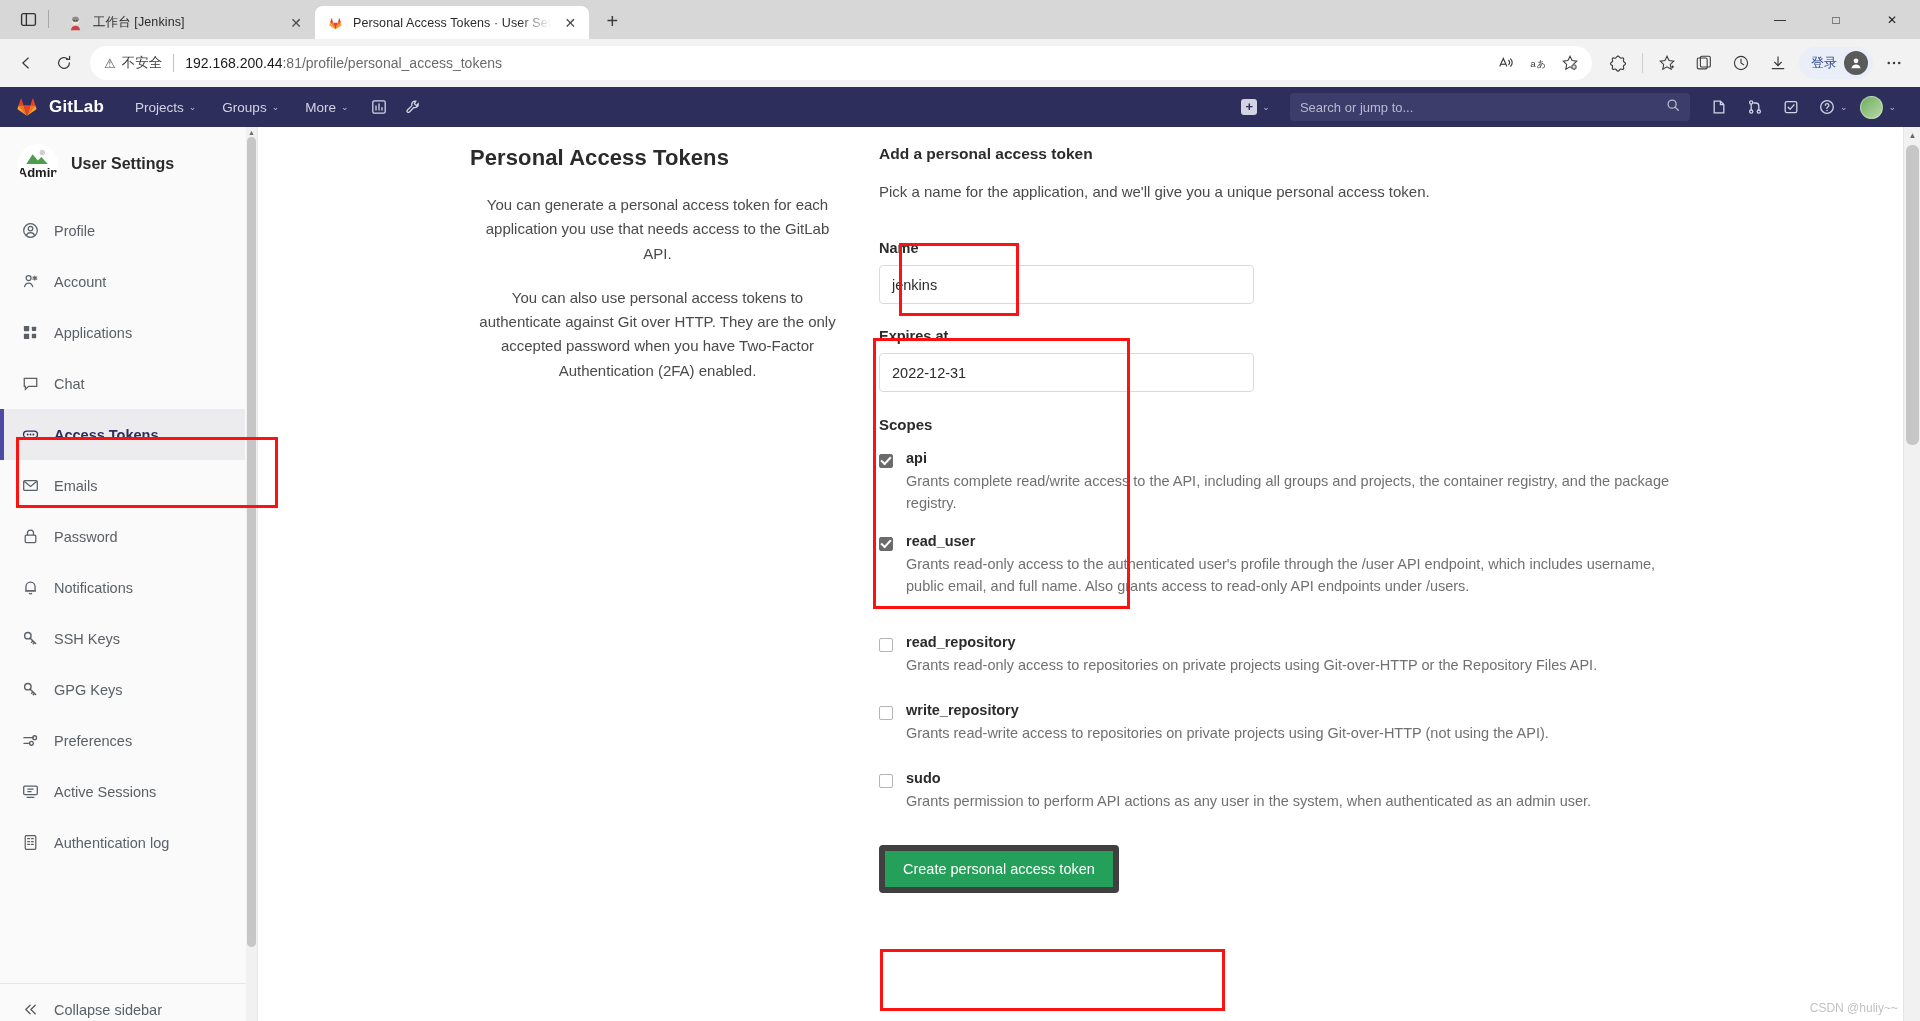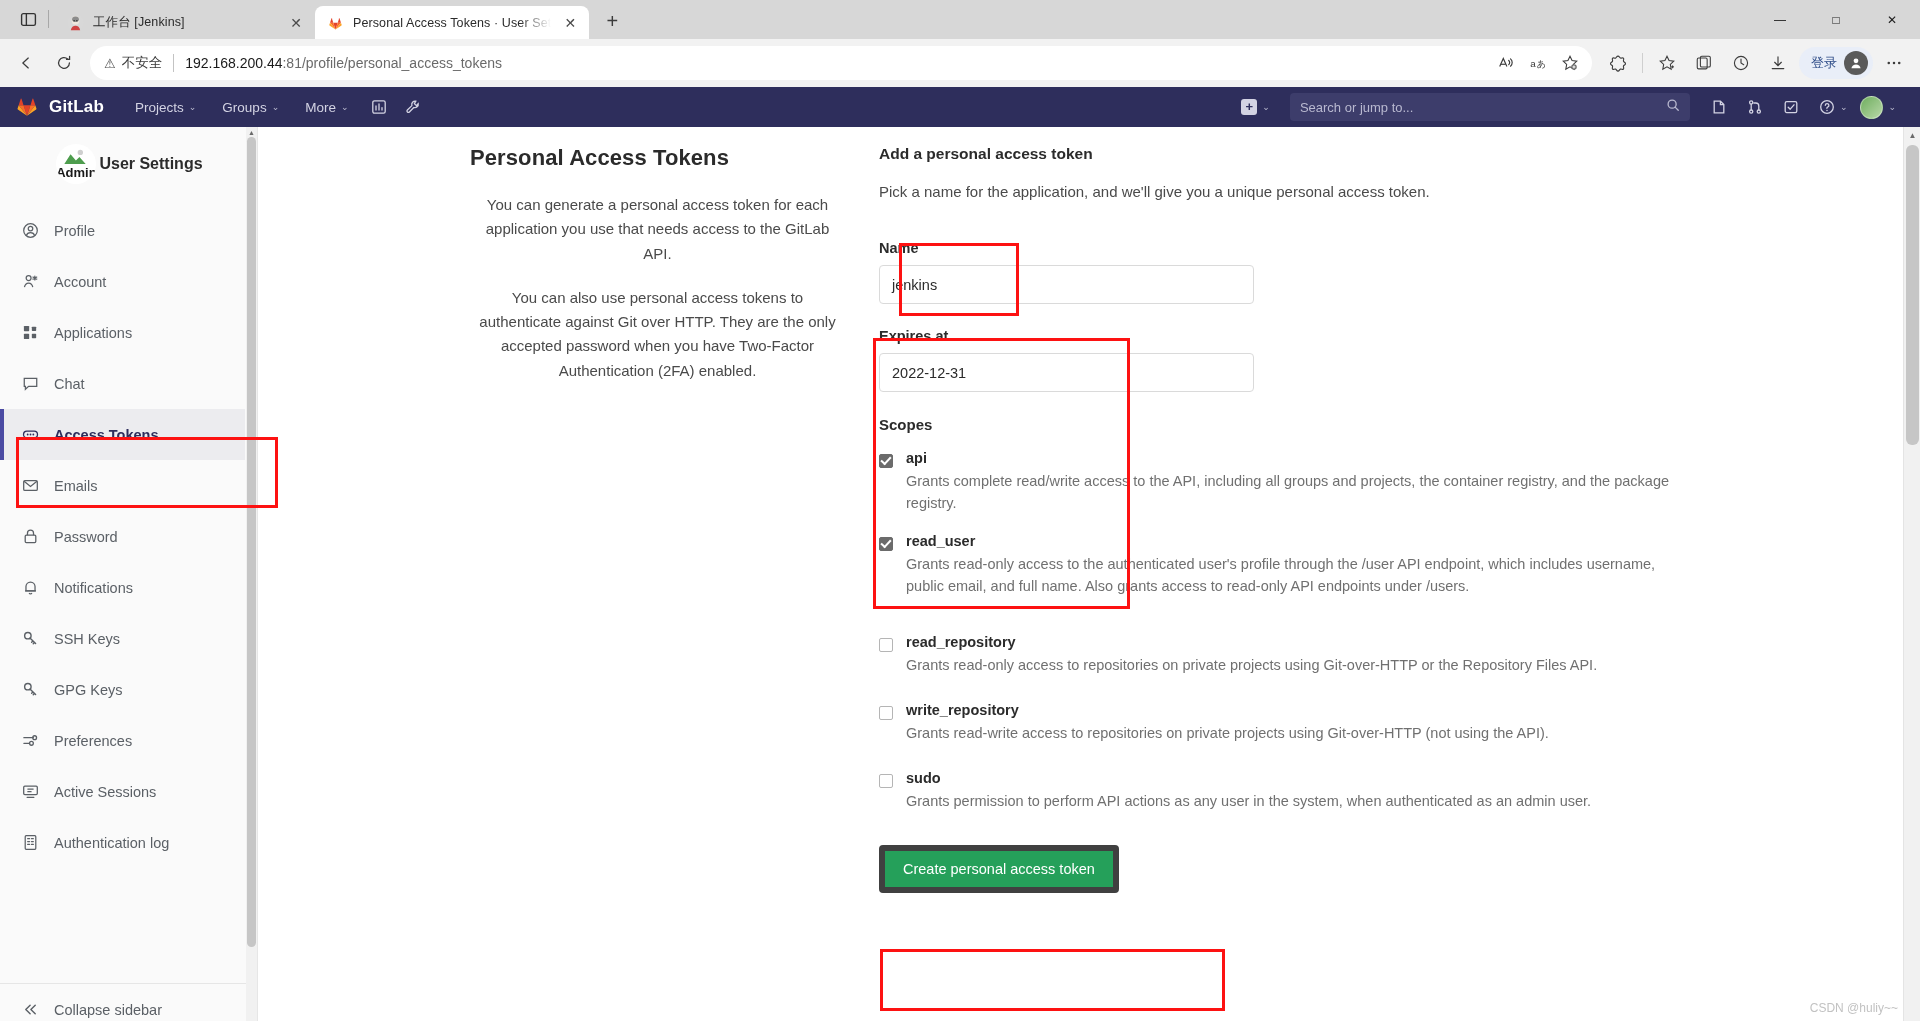--- a/index.html
+++ b/index.html
@@ -142,21 +142,21 @@
 
   
   .page { display: flex; height: 908px; position: relative; }
 
   .sidebar {
     width: 258px; flex: 0 0 258px; background: #fafafa;
     border-right: 1px solid #e6e6e6; position: relative;
     display: flex; flex-direction: column;
   }
   .sb-header {
-    display: flex; align-items: center; gap: 3px; padding: 17px 16px 15px 18px; justify-content: center;
+    display: flex; align-items: center; gap: 13px; padding: 17px 16px 15px 18px;
   }
   .sb-avatar {
     width: 40px; height: 40px; border-radius: 50%; flex: 0 0 40px;
     background: #fff; position: relative; overflow: hidden;
     display: flex; align-items: flex-end; justify-content: center;
   }
   .sb-avatar .pic {
     position: absolute; top: 4px; left: 8px; width: 22px; height: 16px;
   }
   .sb-avatar .nm {

